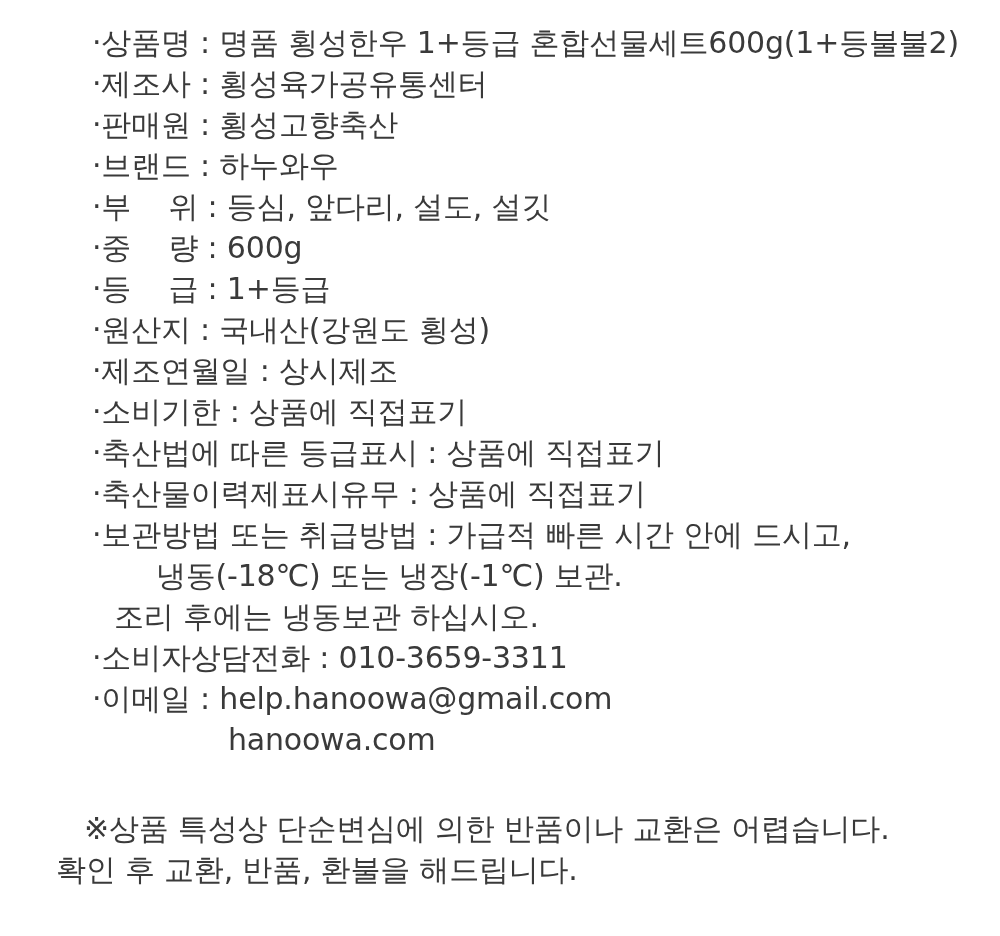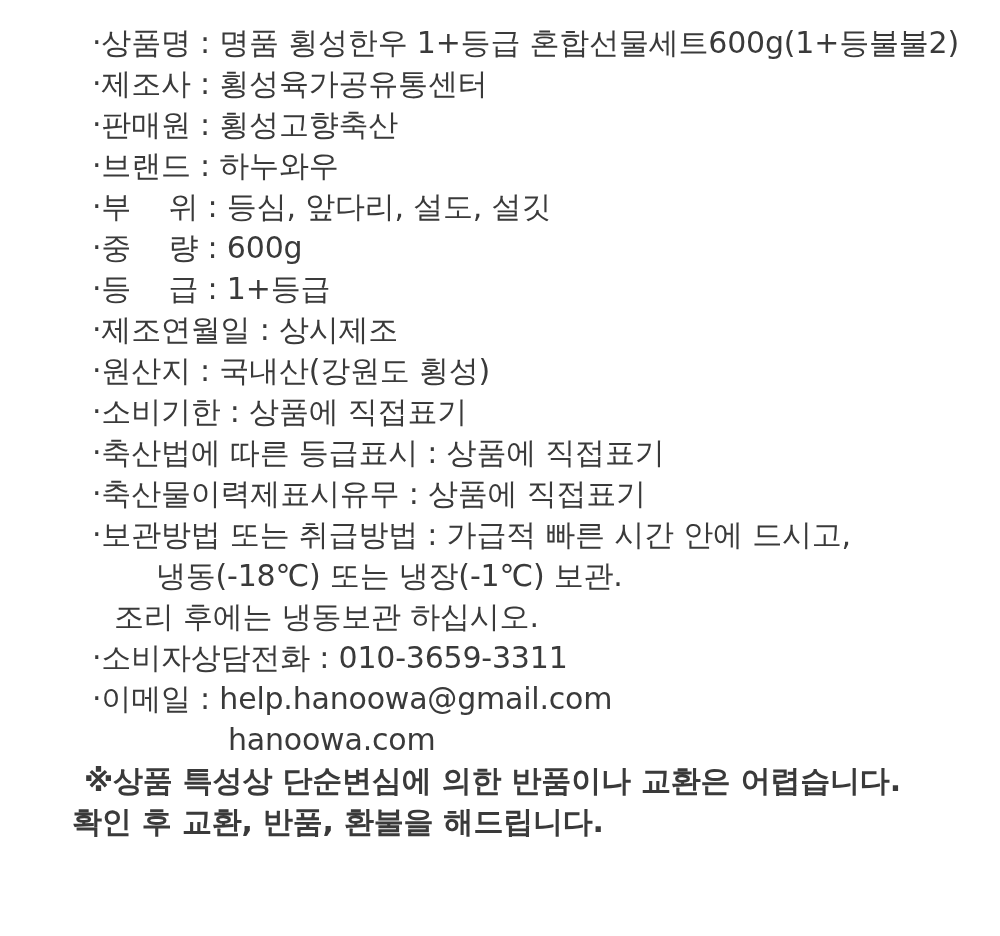--- a/index.html
+++ b/index.html
@@ -38,49 +38,49 @@
     padding-left: 108px;
     margin-left: 48px;
   }
   .info-line.cont2 {
     padding-left: 114px;
   }
   .info-line.email-cont {
     padding-left: 228px;
   }
   .notice-block {
-    font-weight: bold;
+    margin-top: 48px;
   }
   .notice-line {
     font-size: 30px;
     line-height: 41px;
     color: #3a3a3a;
     white-space: pre;
     padding-left: 84px;
     letter-spacing: -0.2px;
   }
   .notice-line.cont {
-    padding-left: 72px;
+    padding-left: 56px;
   }
 </style>
 </head>
 <body>
 
 <div id="sheet">
 
   <ul class="info-list" id="info-list">
       <li class="info-line">·상품명 : 명품 횡성한우 1+등급 혼합선물세트600g(1+등불불2)</li>
       <li class="info-line">·제조사 : 횡성육가공유통센터</li>
       <li class="info-line">·판매원 : 횡성고향축산</li>
       <li class="info-line">·브랜드 : 하누와우</li>
       <li class="info-line">·부    위 : 등심, 앞다리, 설도, 설깃</li>
       <li class="info-line">·중    량 : 600g</li>
       <li class="info-line">·등    급 : 1+등급</li>
+      <li class="info-line">·원산지 : 국내산(강원도 횡성)</li>
       <li class="info-line">·제조연월일 : 상시제조</li>
-      <li class="info-line">·원산지 : 국내산(강원도 횡성)</li>
       <li class="info-line">·소비기한 : 상품에 직접표기</li>
       <li class="info-line">·축산법에 따른 등급표시 : 상품에 직접표기</li>
       <li class="info-line">·축산물이력제표시유무 : 상품에 직접표기</li>
       <li class="info-line">·보관방법 또는 취급방법 : 가급적 빠른 시간 안에 드시고,</li>
       <li class="info-line cont">냉동(-18℃) 또는 냉장(-1℃) 보관.</li>
       <li class="info-line cont2">조리 후에는 냉동보관 하십시오.</li>
       <li class="info-line">·소비자상담전화 : 010-3659-3311</li>
       <li class="info-line">·이메일 : help.hanoowa@gmail.com</li>
       <li class="info-line email-cont">hanoowa.com</li>
     </ul>

